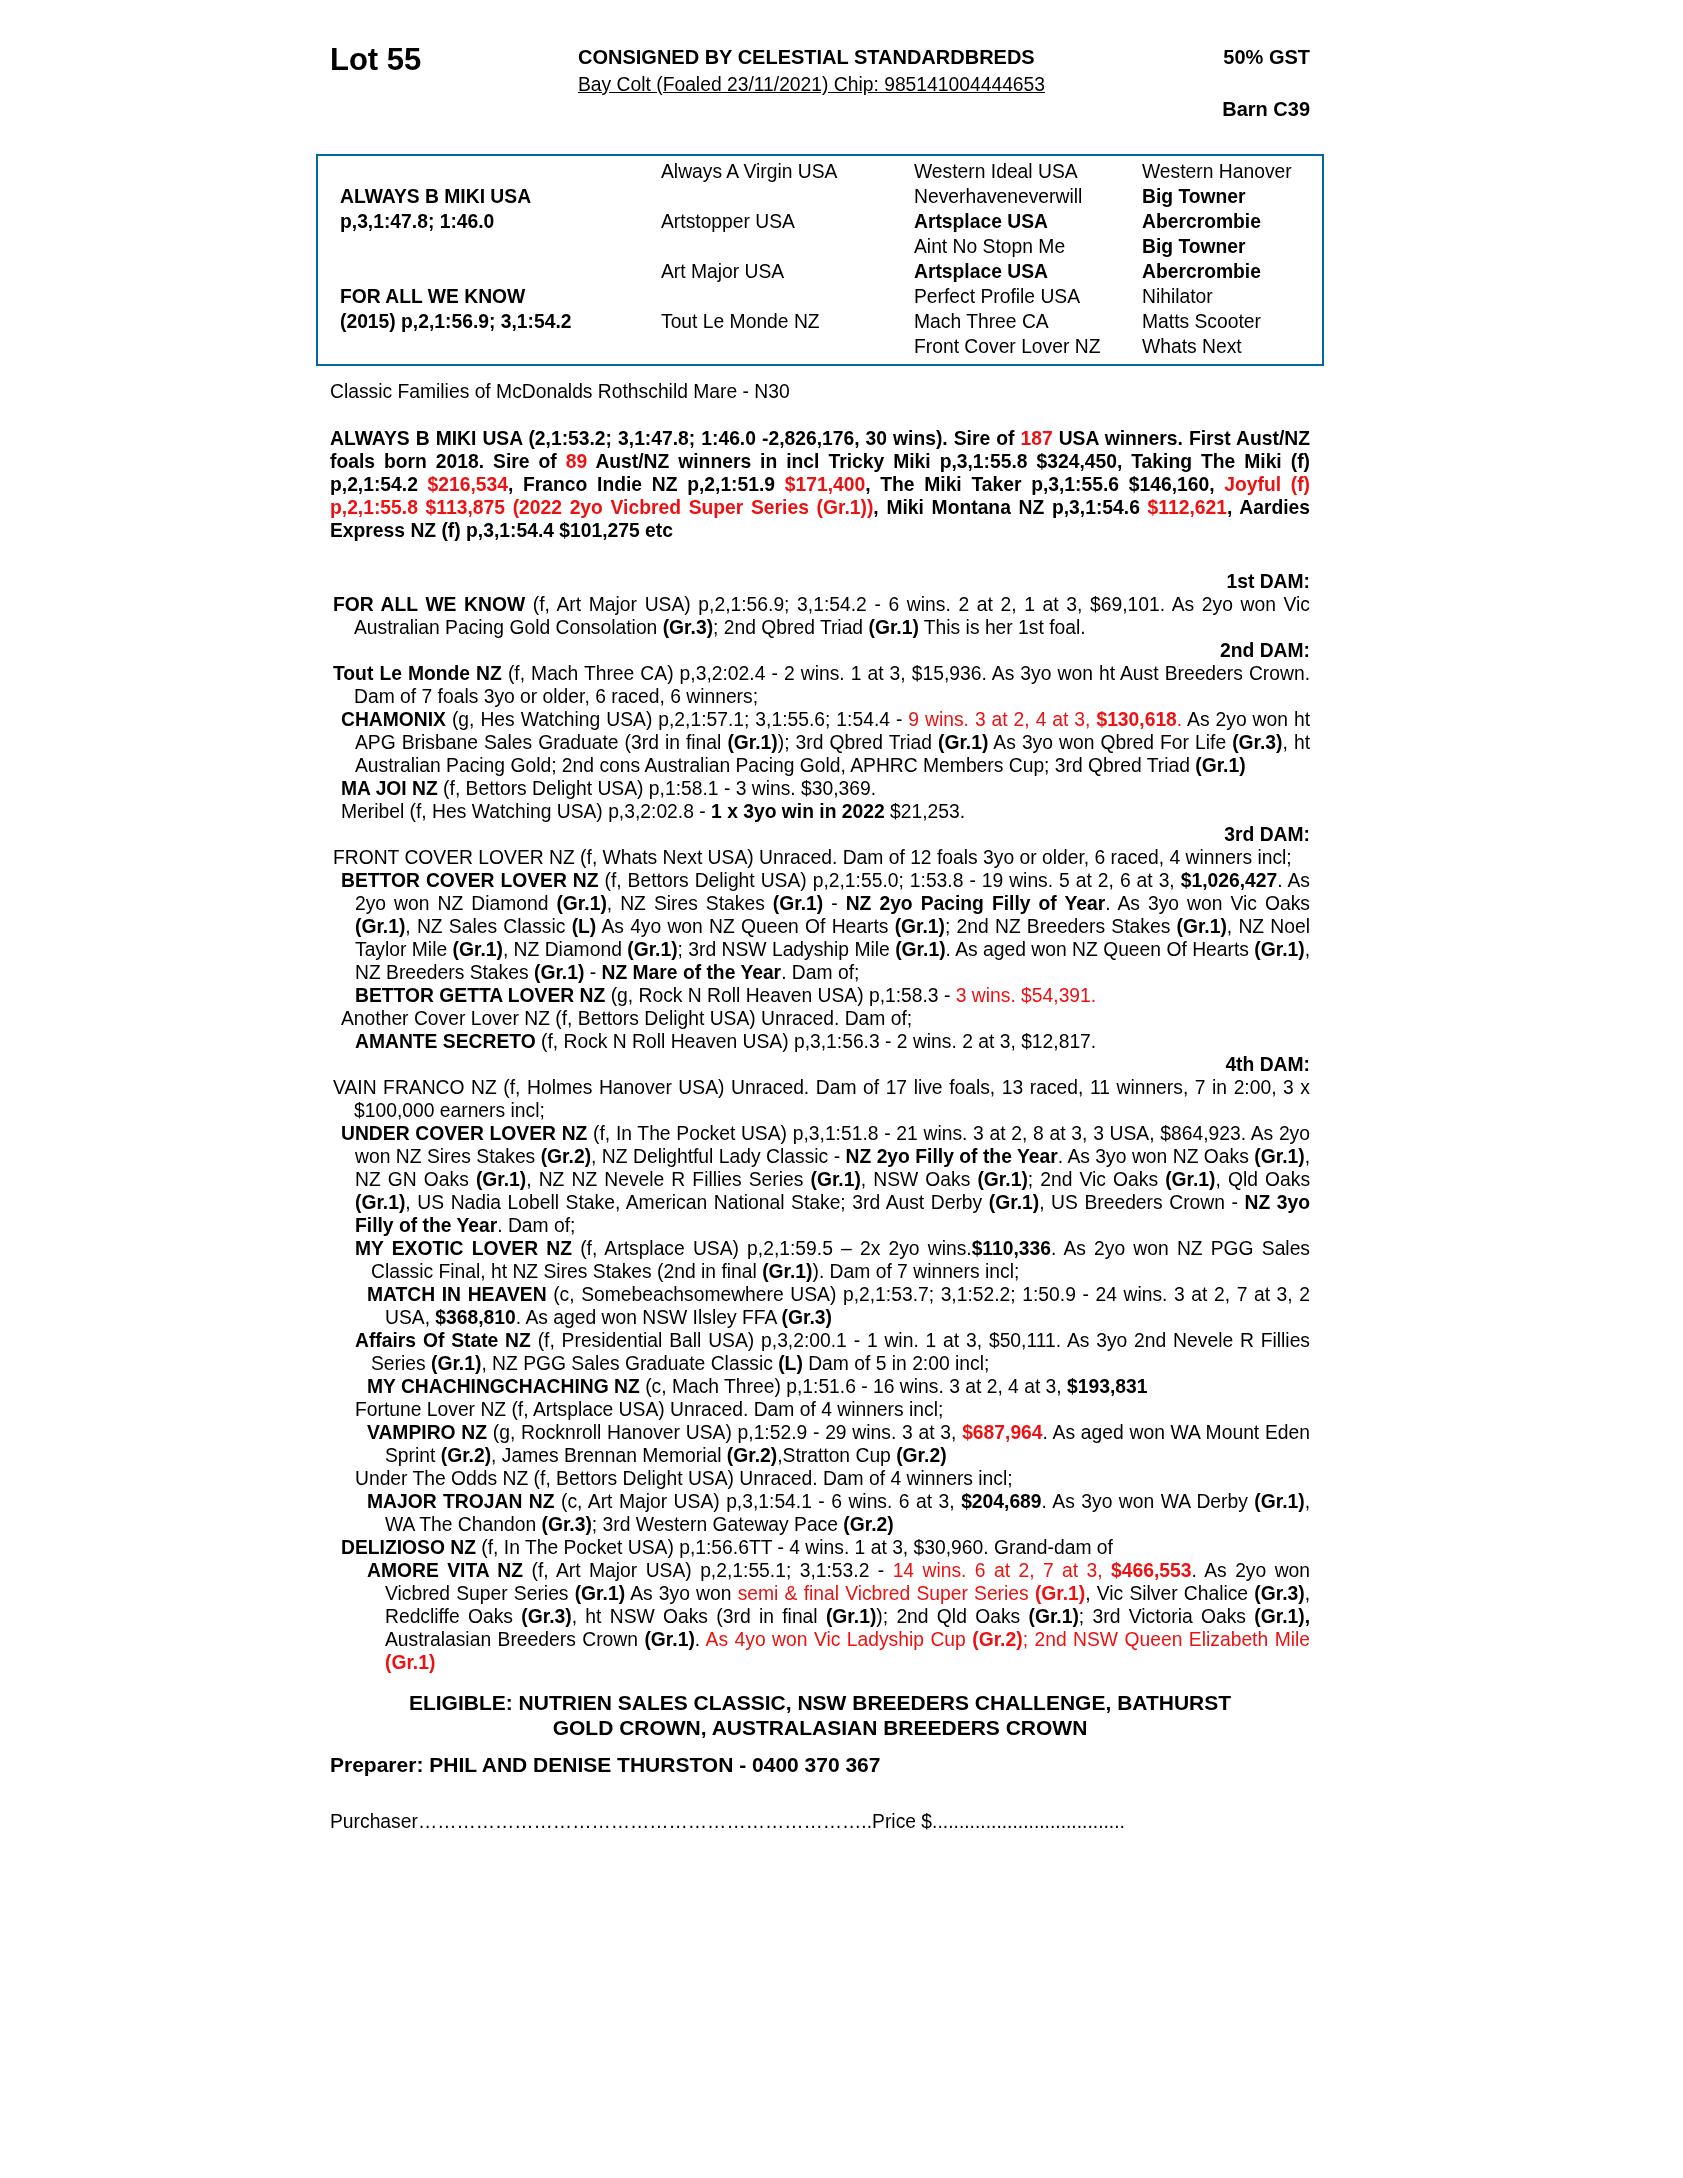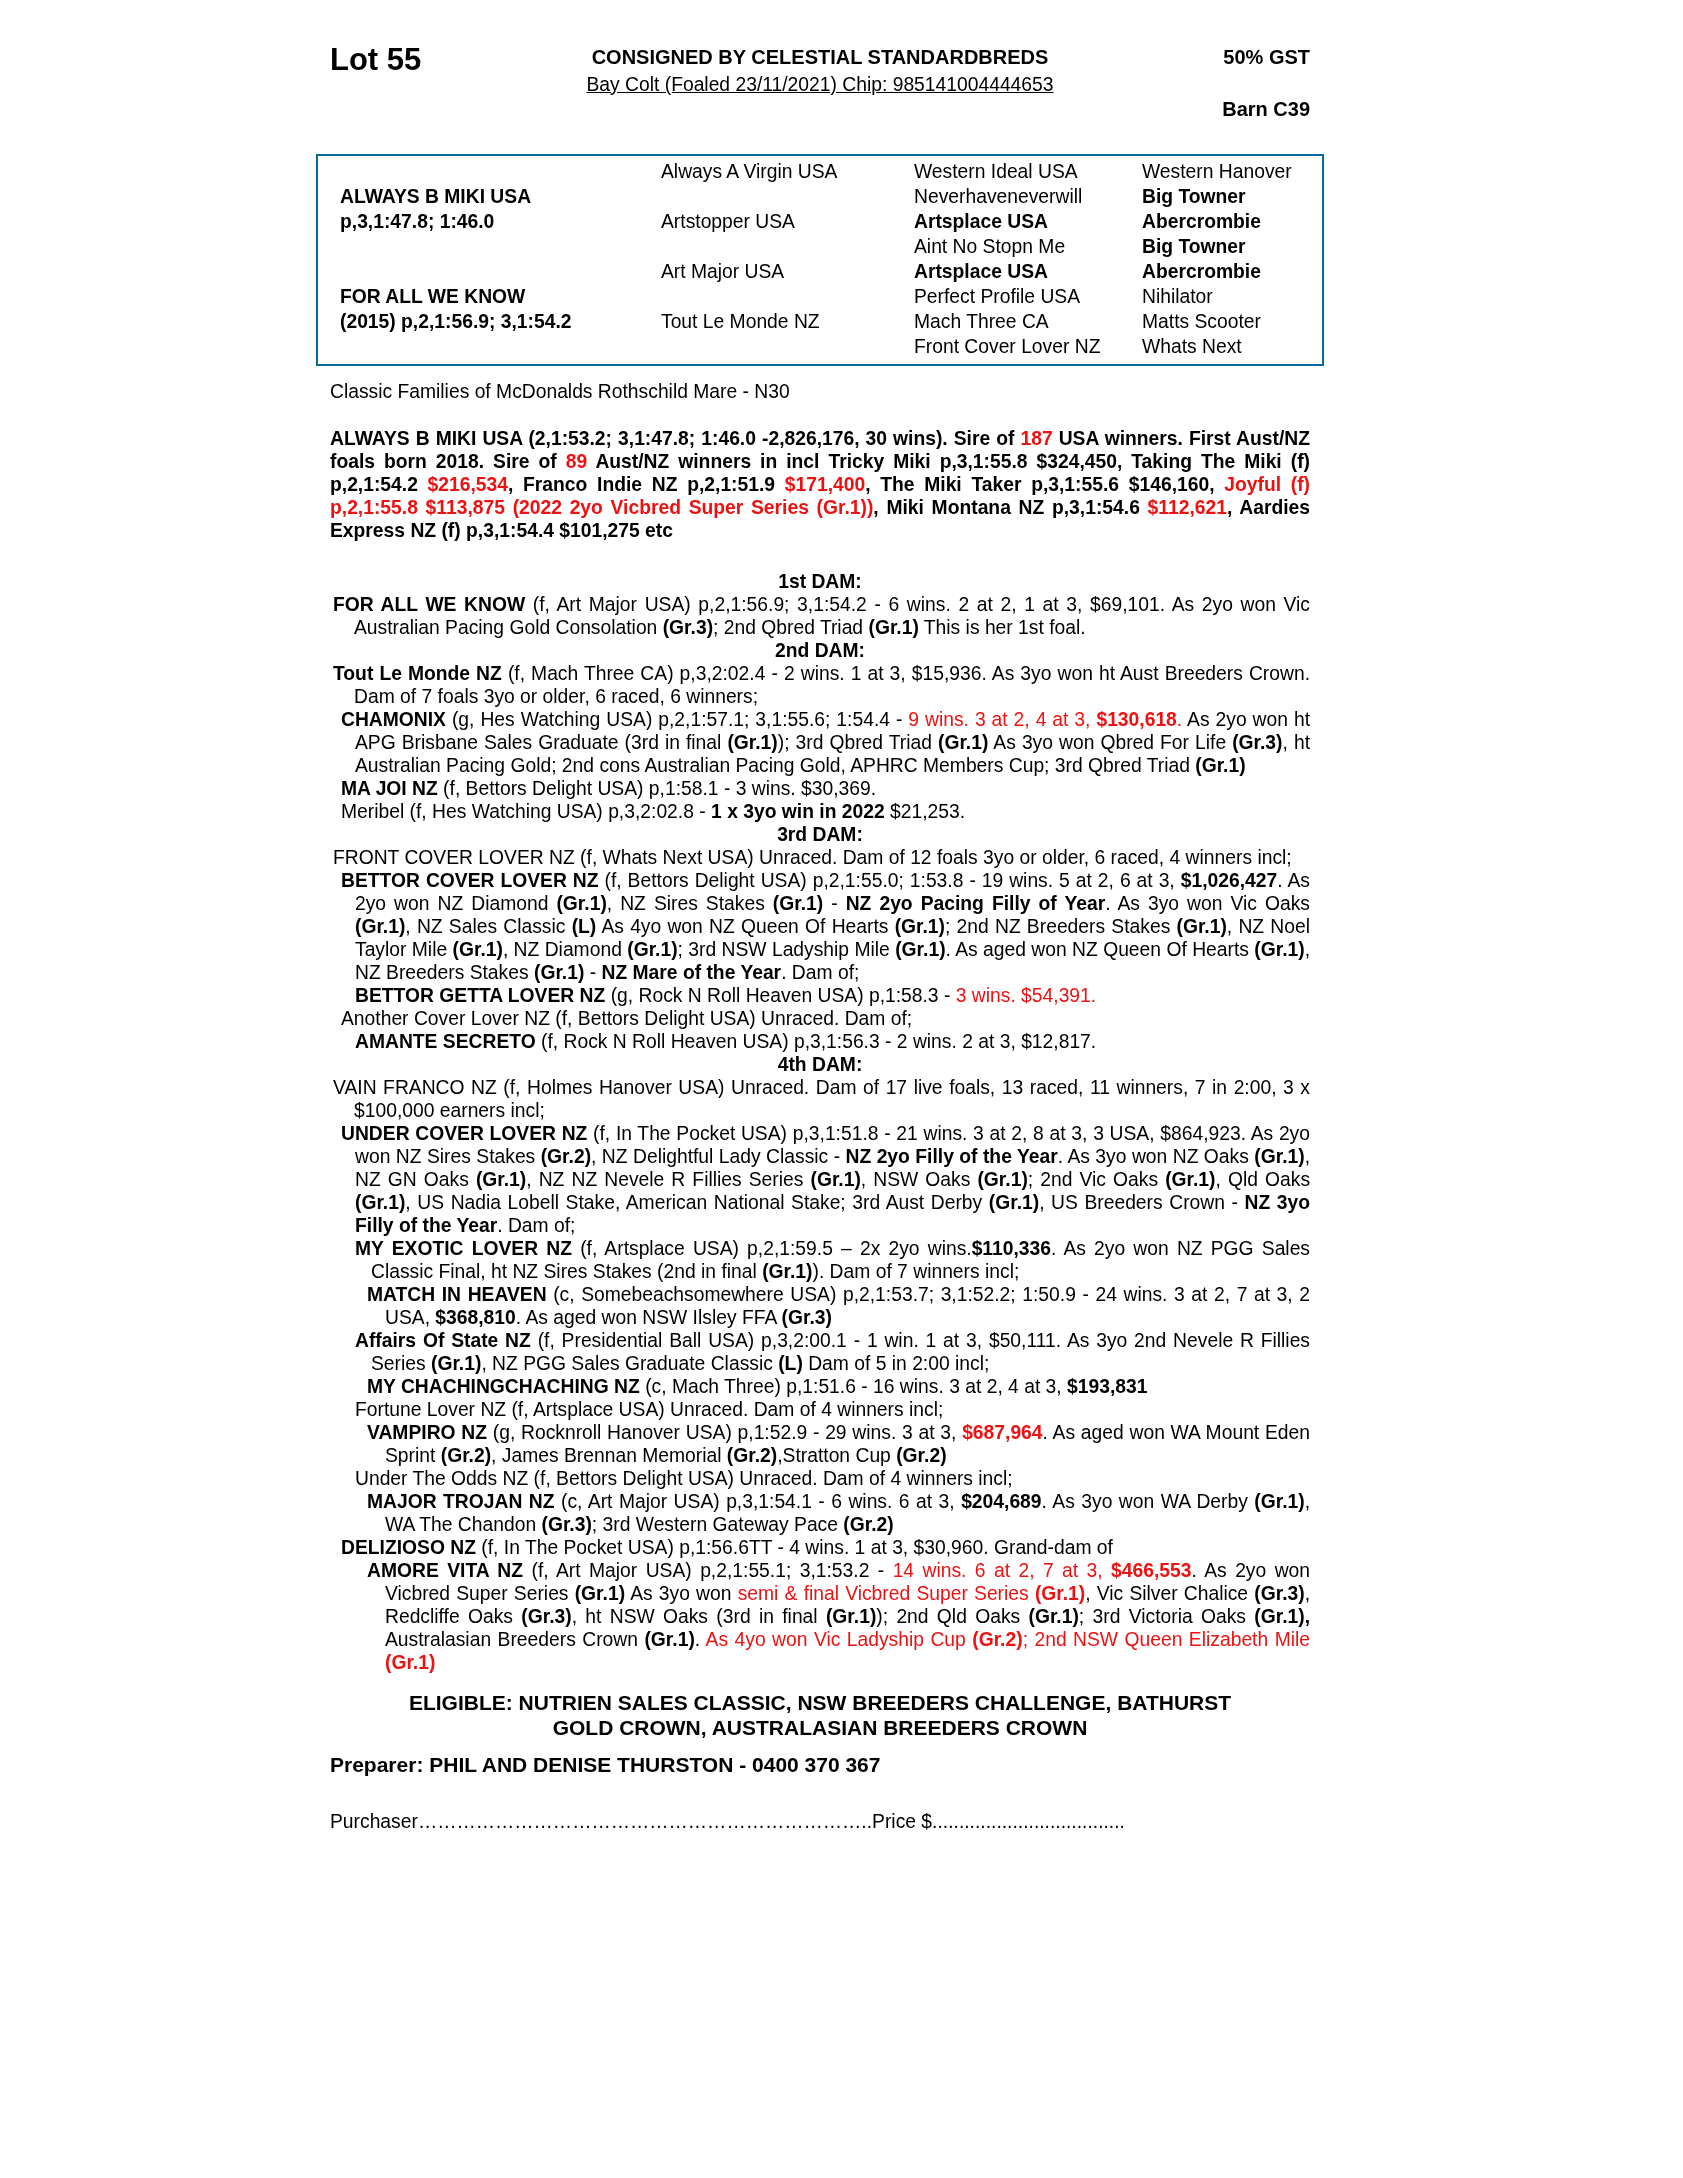--- a/index.html
+++ b/index.html
@@ -2,39 +2,39 @@
 <html style="--red: #ed1111;"><head>
 <meta charset="utf-8">
 <style>
   html,body { margin:0; padding:0; background:#ffffff; }
   .page { position:relative; width:1683px; height:2178px; background:#fff;
           font-family:"Liberation Sans","DejaVu Sans",sans-serif; color:#000; overflow:hidden; }
   .content { position:absolute; left:330px; top:42px; width:980px; }
 
   .header { display:grid; grid-template-columns:248px 1fr 248px; align-items:start; }
   .lot { font-size:31px; font-weight:700; }
-  .hcenter { text-align:center; padding-top:4px; }
+  .hcenter { text-align:left; padding-top:4px; }
   .consigned { font-size:20px; font-weight:700; }
   .foaled { font-size:19.3px; margin-top:5px;text-decoration:underline; }
   .hright { text-align:right; padding-top:4px; }
   .gst { font-size:20px; font-weight:700; }
   .barn { font-size:20px; font-weight:700; margin-top:29px; }
 
   .ptable { margin:33px -14px 0 -14px; border:2px solid #0369a1; display:grid;
             grid-template-columns:343px 253px 228px 1fr; grid-auto-rows:25px;
             align-items:center; font-size:19.3px; padding:3px 0 5px 0; }
   .pcell { white-space:nowrap; }
   .pcell.c1 { padding-left:22px; }
   .b { font-weight:700; }
   .red { color:var(--red,#ed1111); }
 
   .classic { margin-top:15px; font-size:19.3px; }
   .flow { margin-top:24px; font-size:19.3px; line-height:23px; }
   .para { text-align:justify; }
-  .heading { font-weight:700; text-align:center; }
+  .heading { font-weight:700; text-align:right; }
   .gap { margin-top:28px; }
   .sire { font-weight:700; }
   .lvl1 { padding-left:24px; text-indent:-21px; }
   .lvl2 { padding-left:25px; text-indent:-14px; }
   .lvl3 { padding-left:41px; text-indent:-16px; }
   .lvl4 { padding-left:55px; text-indent:-18px; }
 
   .eligible { margin-top:16px; text-align:center; font-weight:700; font-size:21px; line-height:25px; }
   .preparer { margin-top:13px; font-weight:700; font-size:21px; }
   .purchline { margin-top:34px; font-size:19.3px; white-space:nowrap; overflow:hidden; }

